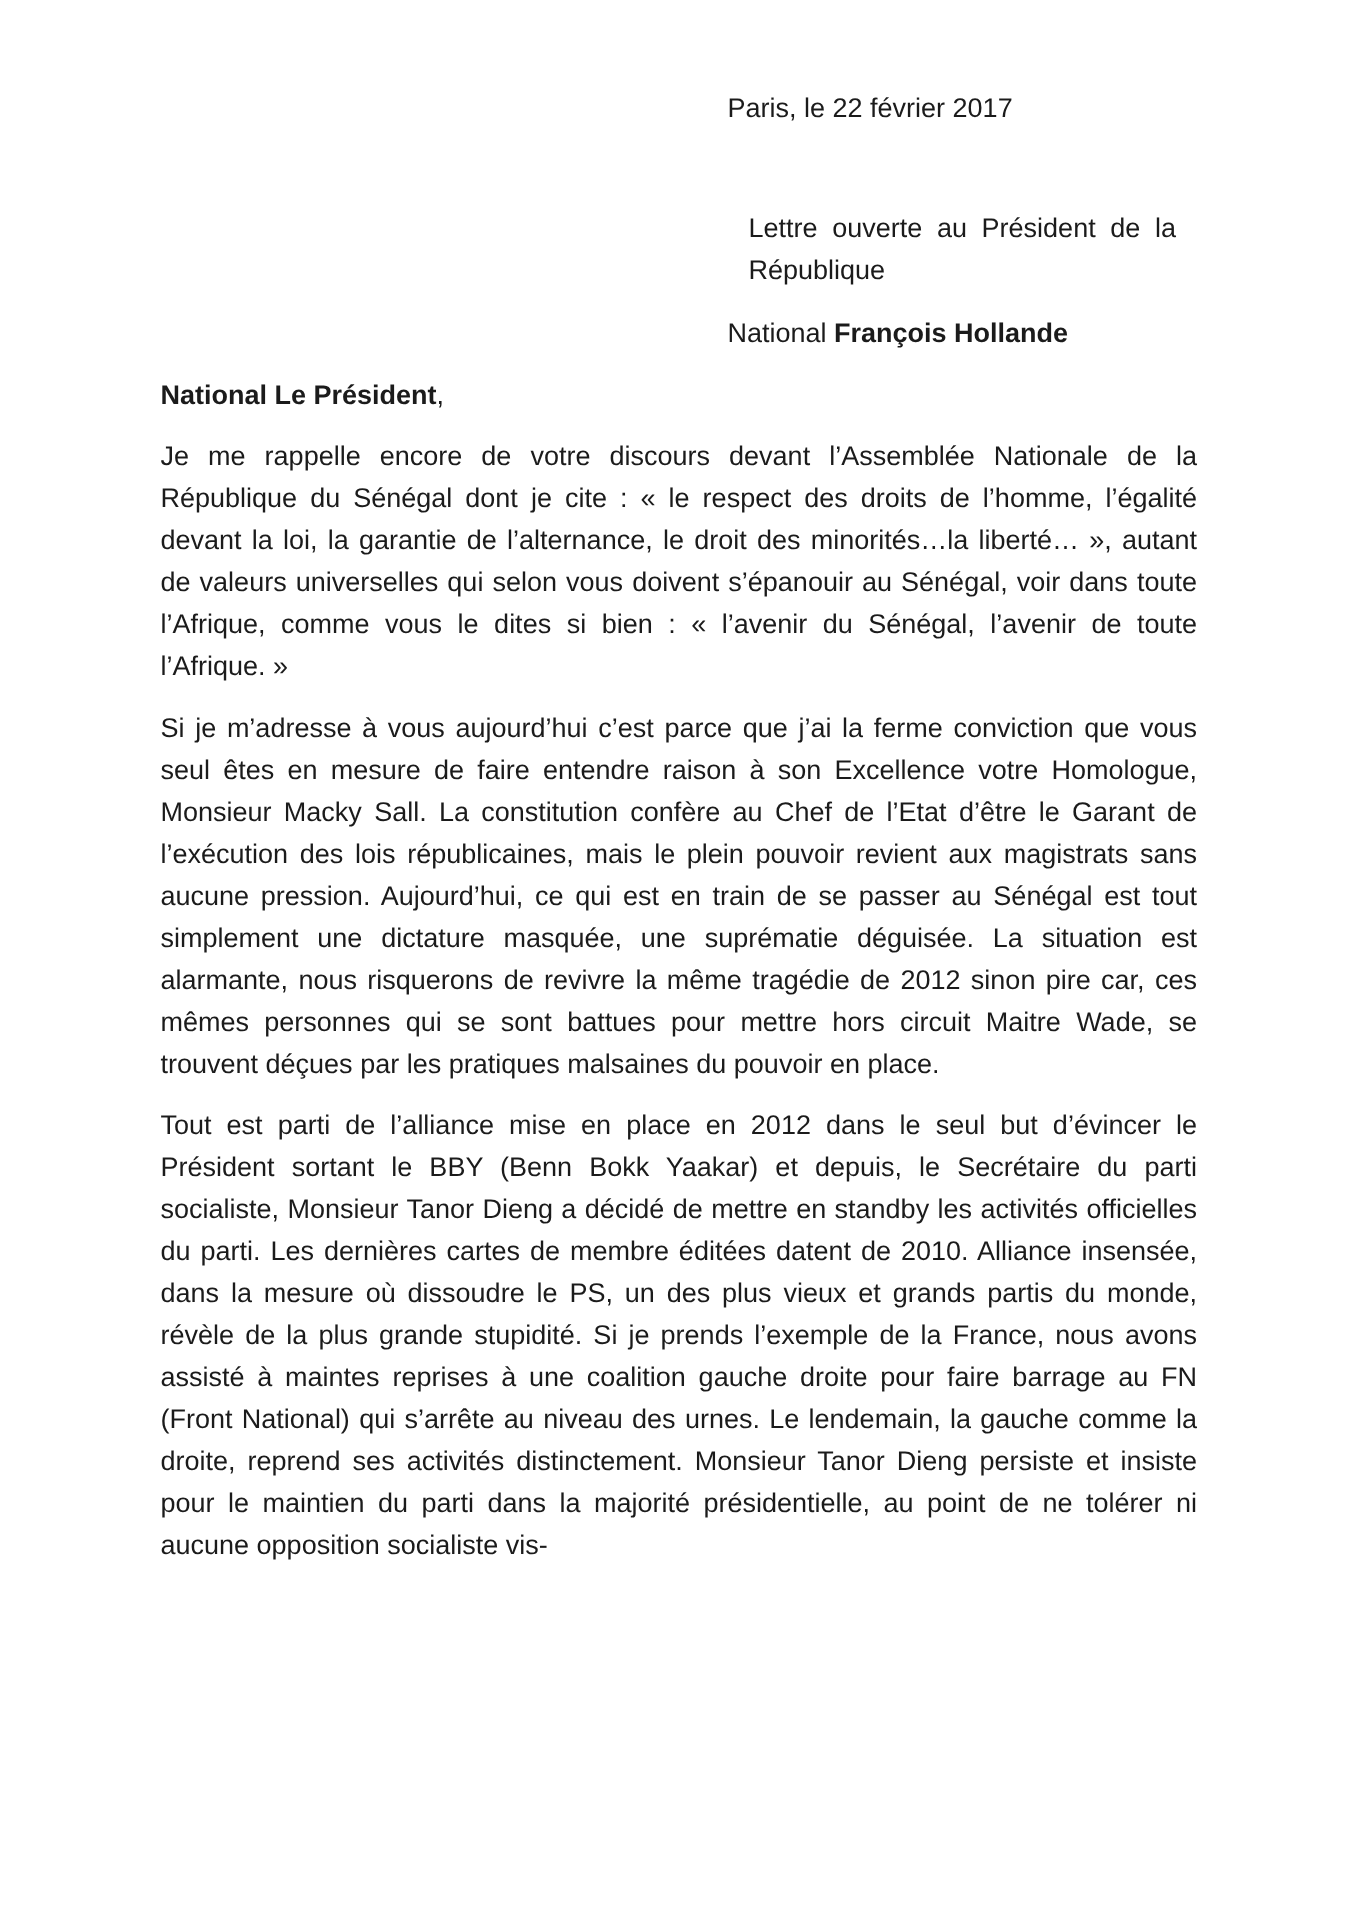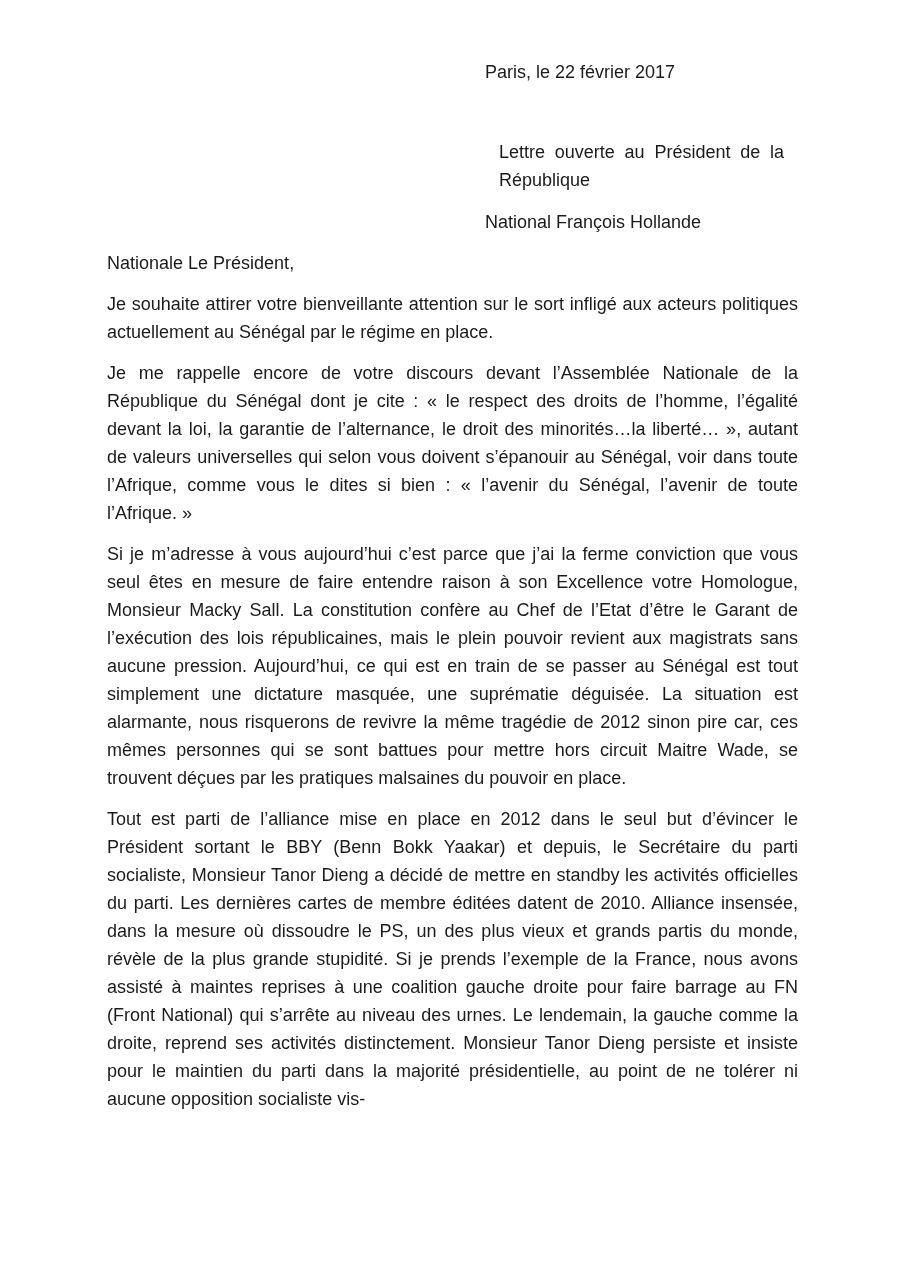--- a/index.html
+++ b/index.html
@@ -39,42 +39,41 @@
     white-space: nowrap;
   }
   .salutation-line {
     margin: 13px 0 0 0;
   }
   .para {
     margin: 13px 0 0 0;
     text-align: justify;
   }
   .bold {
-    font-weight: normal;
+    font-weight: bold;
   }
 </style>
 </head>
 <body>
 
 <div class="page">
 
   <div class="date-line">Paris, le 22 février 2017</div>
 
   <div class="address-block">
     <p class="subject-line">Lettre ouverte au Président de la République</p>
     <p class="recipient-line">
       <span>National </span><span class="bold">François Hollande</span>
     </p>
   </div>
 
   <p class="salutation-line">
-    <span class="bold">Nationale Le Président</span><span>,</span>
+    <span class="bold">National Le Président</span><span>,</span>
   </p>
 
-  <p class="para">Je souhaite attirer votre bienveillante attention sur le sort infligé aux acteurs politiques actuellement au Sénégal par le régime en place.</p>
 
   <p class="para">Je me rappelle encore de votre discours devant l’Assemblée Nationale de la République du Sénégal dont je cite : « le respect des droits de l’homme, l’égalité devant la loi, la garantie de l’alternance, le droit des minorités…la liberté… », autant de valeurs universelles qui selon vous doivent s’épanouir au Sénégal, voir dans toute l’Afrique, comme vous le dites si bien : « l’avenir du Sénégal, l’avenir de toute l’Afrique. »</p>
 
   <p class="para">Si je m’adresse à vous aujourd’hui c’est parce que j’ai la ferme conviction que vous seul êtes en mesure de faire entendre raison à son Excellence votre Homologue, Monsieur Macky Sall. La constitution confère au Chef de l’Etat d’être le Garant de l’exécution des lois républicaines, mais le plein pouvoir revient aux magistrats sans aucune pression. Aujourd’hui, ce qui est en train de se passer au Sénégal est tout simplement une dictature masquée, une suprématie déguisée. La situation est alarmante, nous risquerons de revivre la même tragédie de 2012 sinon pire car, ces mêmes personnes qui se sont battues pour mettre hors circuit Maitre Wade, se trouvent déçues par les pratiques malsaines du pouvoir en place.</p>
 
   <p class="para">Tout est parti de l’alliance mise en place en 2012 dans le seul but d’évincer le Président sortant le BBY (Benn Bokk Yaakar) et depuis, le Secrétaire du parti socialiste, Monsieur Tanor Dieng a décidé de mettre en standby les activités officielles du parti. Les dernières cartes de membre éditées datent de 2010. Alliance insensée, dans la mesure où dissoudre le PS, un des plus vieux et grands partis du monde, révèle de la plus grande stupidité. Si je prends l’exemple de la France, nous avons assisté à maintes reprises à une coalition gauche droite pour faire barrage au FN (Front National) qui s’arrête au niveau des urnes. Le lendemain, la gauche comme la droite, reprend ses activités distinctement. Monsieur Tanor Dieng persiste et insiste pour le maintien du parti dans la majorité présidentielle, au point de ne tolérer ni aucune opposition socialiste vis-</p>
 
 </div>
 
 </body></html>

